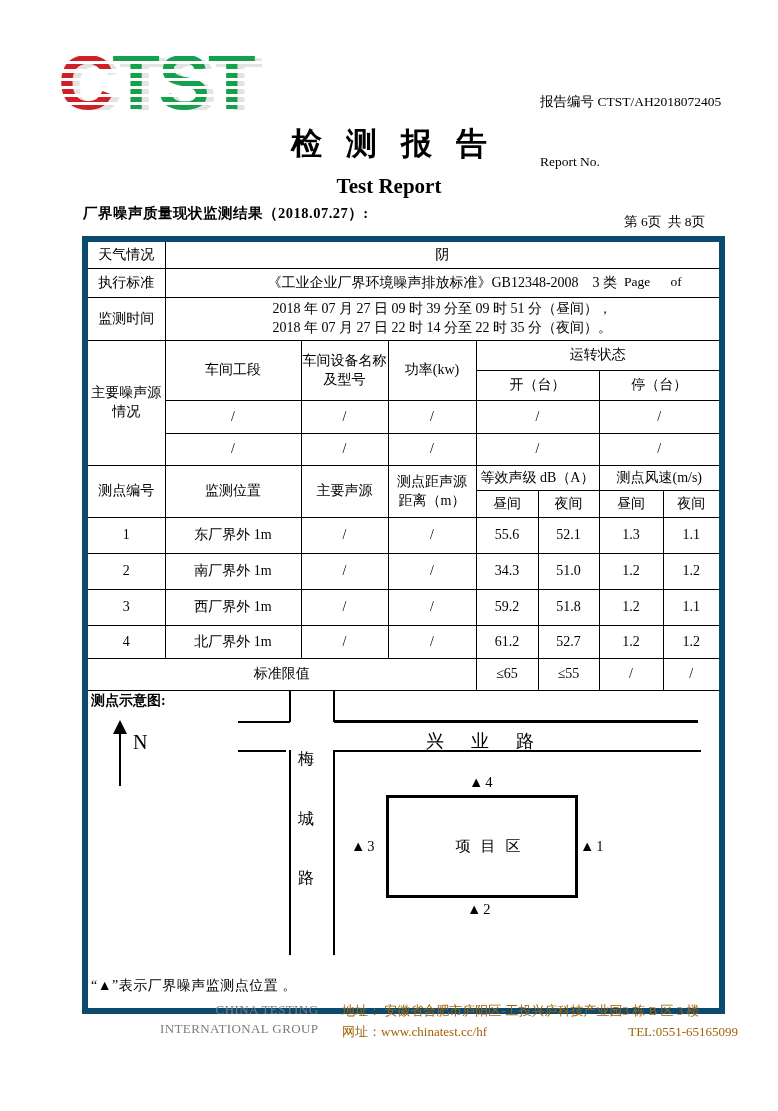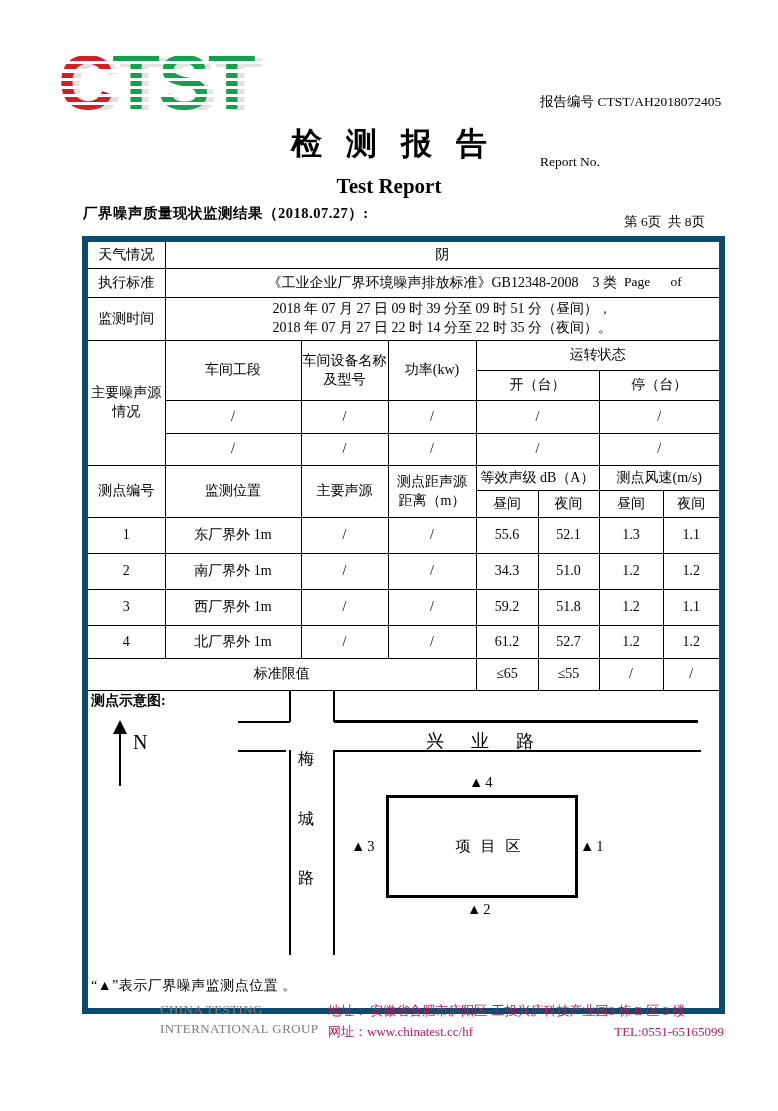--- a/index.html
+++ b/index.html
@@ -50,22 +50,22 @@
   .hroad-label{left:330px;top:38px;font-size:18px;letter-spacing:27px;white-space:nowrap;margin-left:8px;}
   .vroad-label{left:209px;top:57px;width:18px;font-size:16px;display:flex;flex-direction:column;gap:38px;text-align:center;}
   .site-box{left:298px;top:104px;width:186px;height:97px;border:3px solid #000;}
   .site-label{left:298px;top:104px;width:192px;height:103px;display:flex;align-items:center;justify-content:center;
               font-size:15px;letter-spacing:10px;text-indent:10px;padding-left:6px;}
   .pt{font-size:14.5px;letter-spacing:2px;white-space:nowrap;}
   .dg-note{left:3px;top:286px;font-size:14px;letter-spacing:.5px;}
 
   
   .footer-company{position:absolute;left:160px;top:1000px;font-size:13px;line-height:19px;
-                  color:#7b7b7b;letter-spacing:.4px;}
-  .footer-right{position:absolute;left:328px;top:1000px;width:396px;font-size:13px;line-height:21px;color:#be185d;}
+                  color:#7b7b7b;letter-spacing:.4px;text-align:right;}
+  .footer-right{position:absolute;left:342px;top:1000px;width:396px;font-size:13px;line-height:21px;color:#a16207;}
   .footer-line2{display:flex;justify-content:space-between;}
 </style>
 </head>
 <body>
 
 <div class="doc">
 
   <div class="logo">
     <div class="logo-text">
       <span style="color: rgb(208, 31, 39);">C</span><span style="color: rgb(20, 160, 77);">T</span><span style="color: rgb(20, 160, 77);">S</span><span style="color: rgb(20, 160, 77);">T</span>

